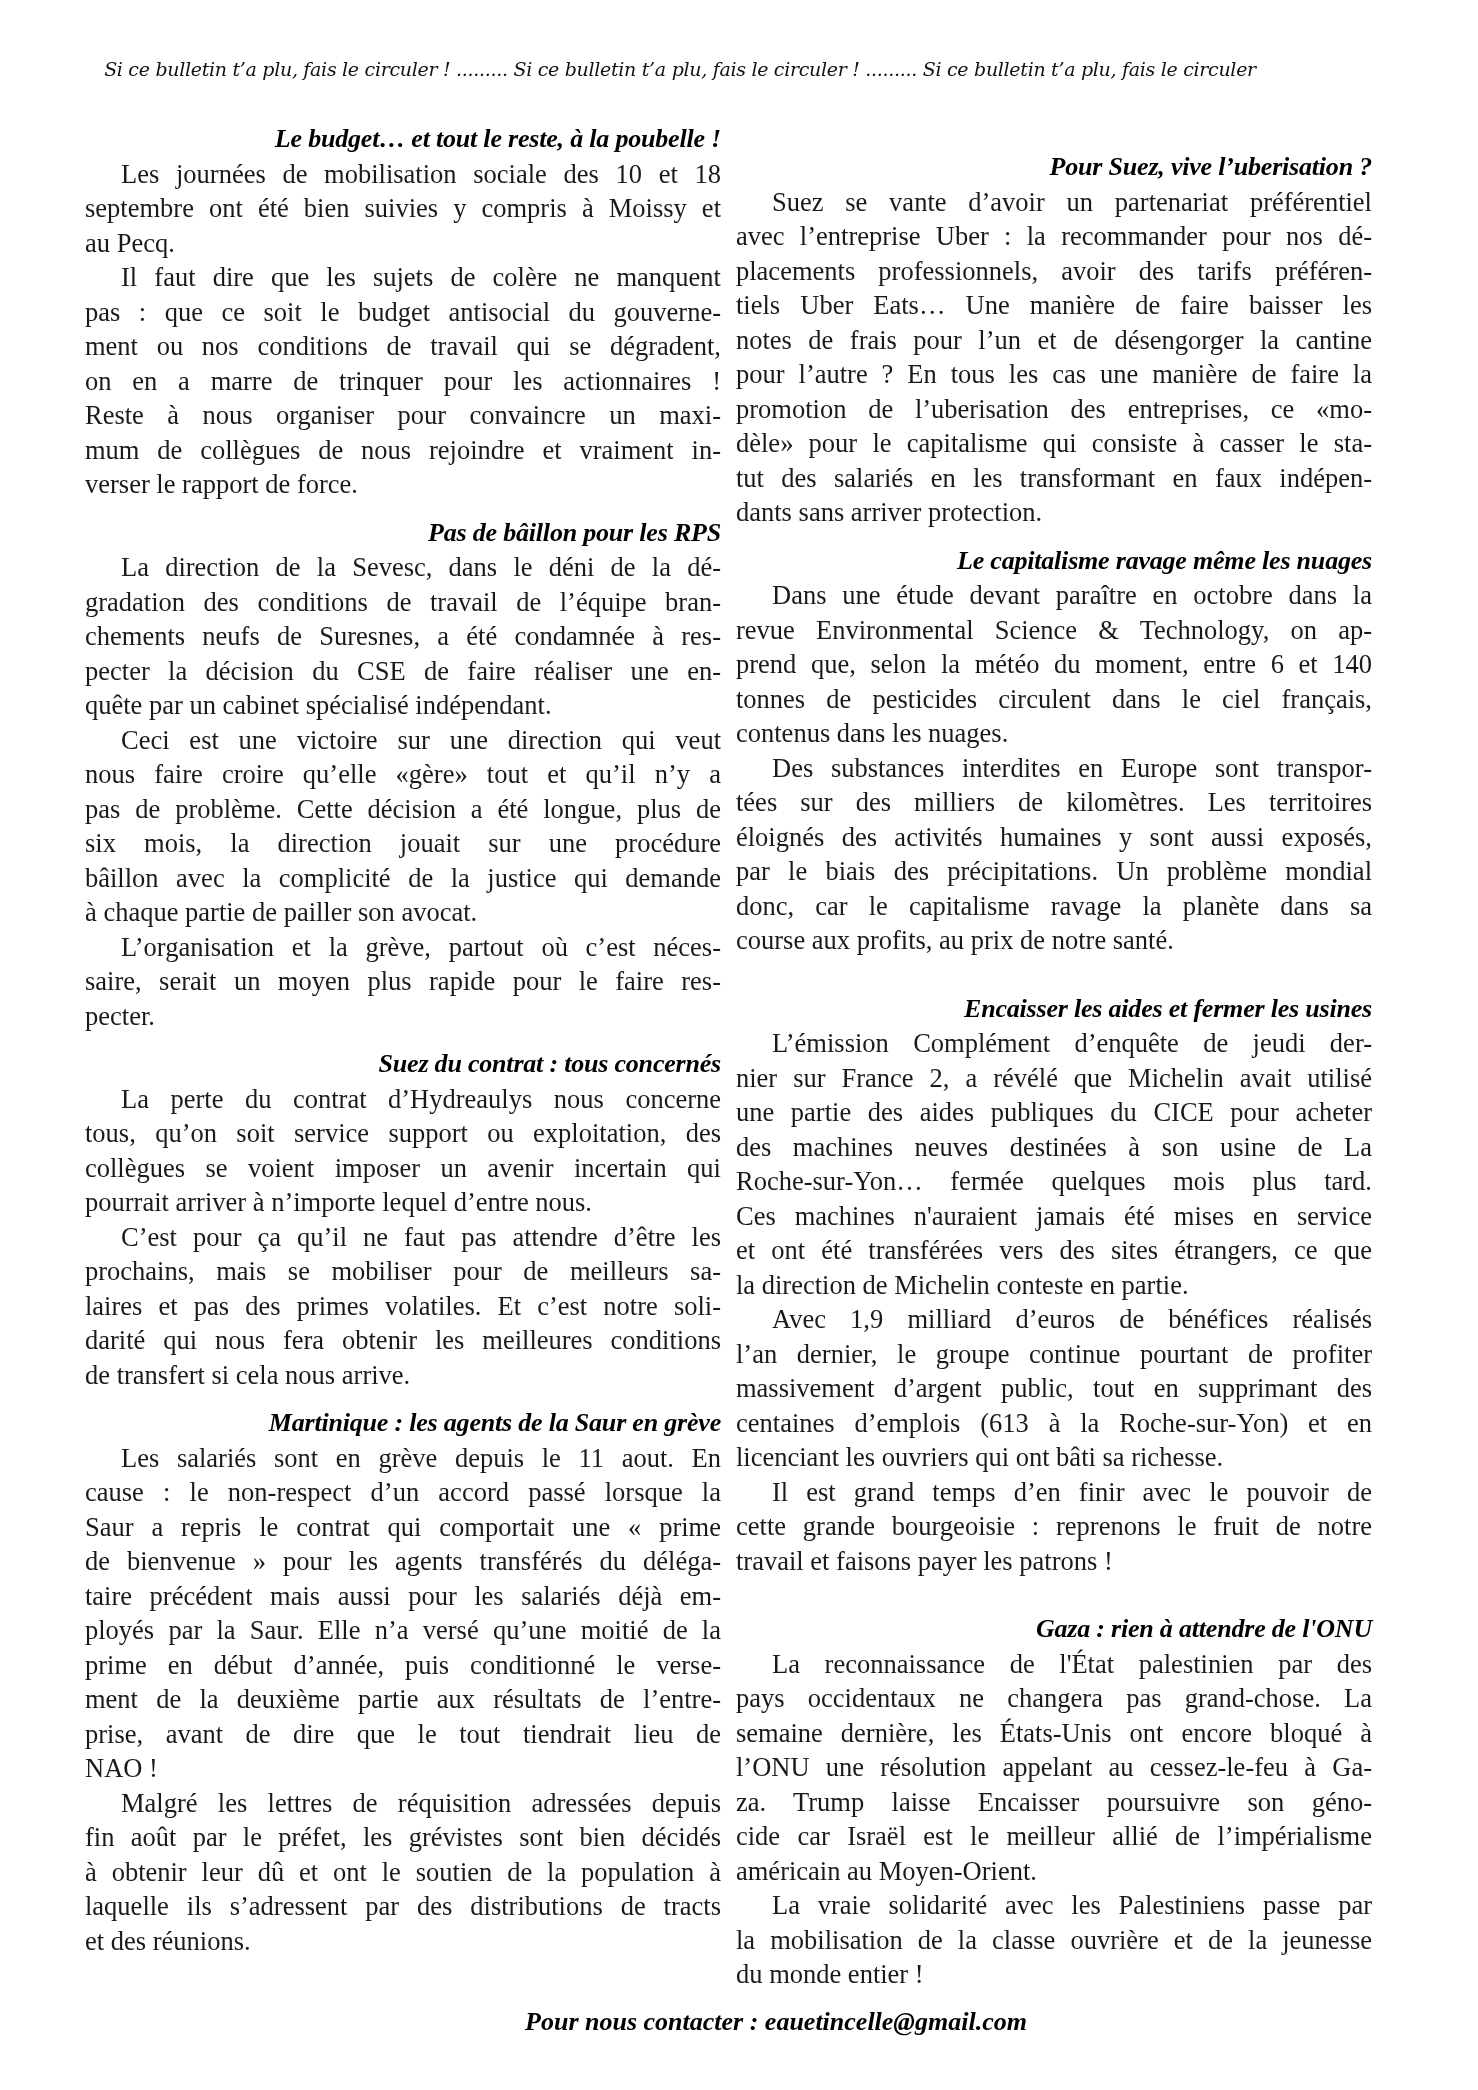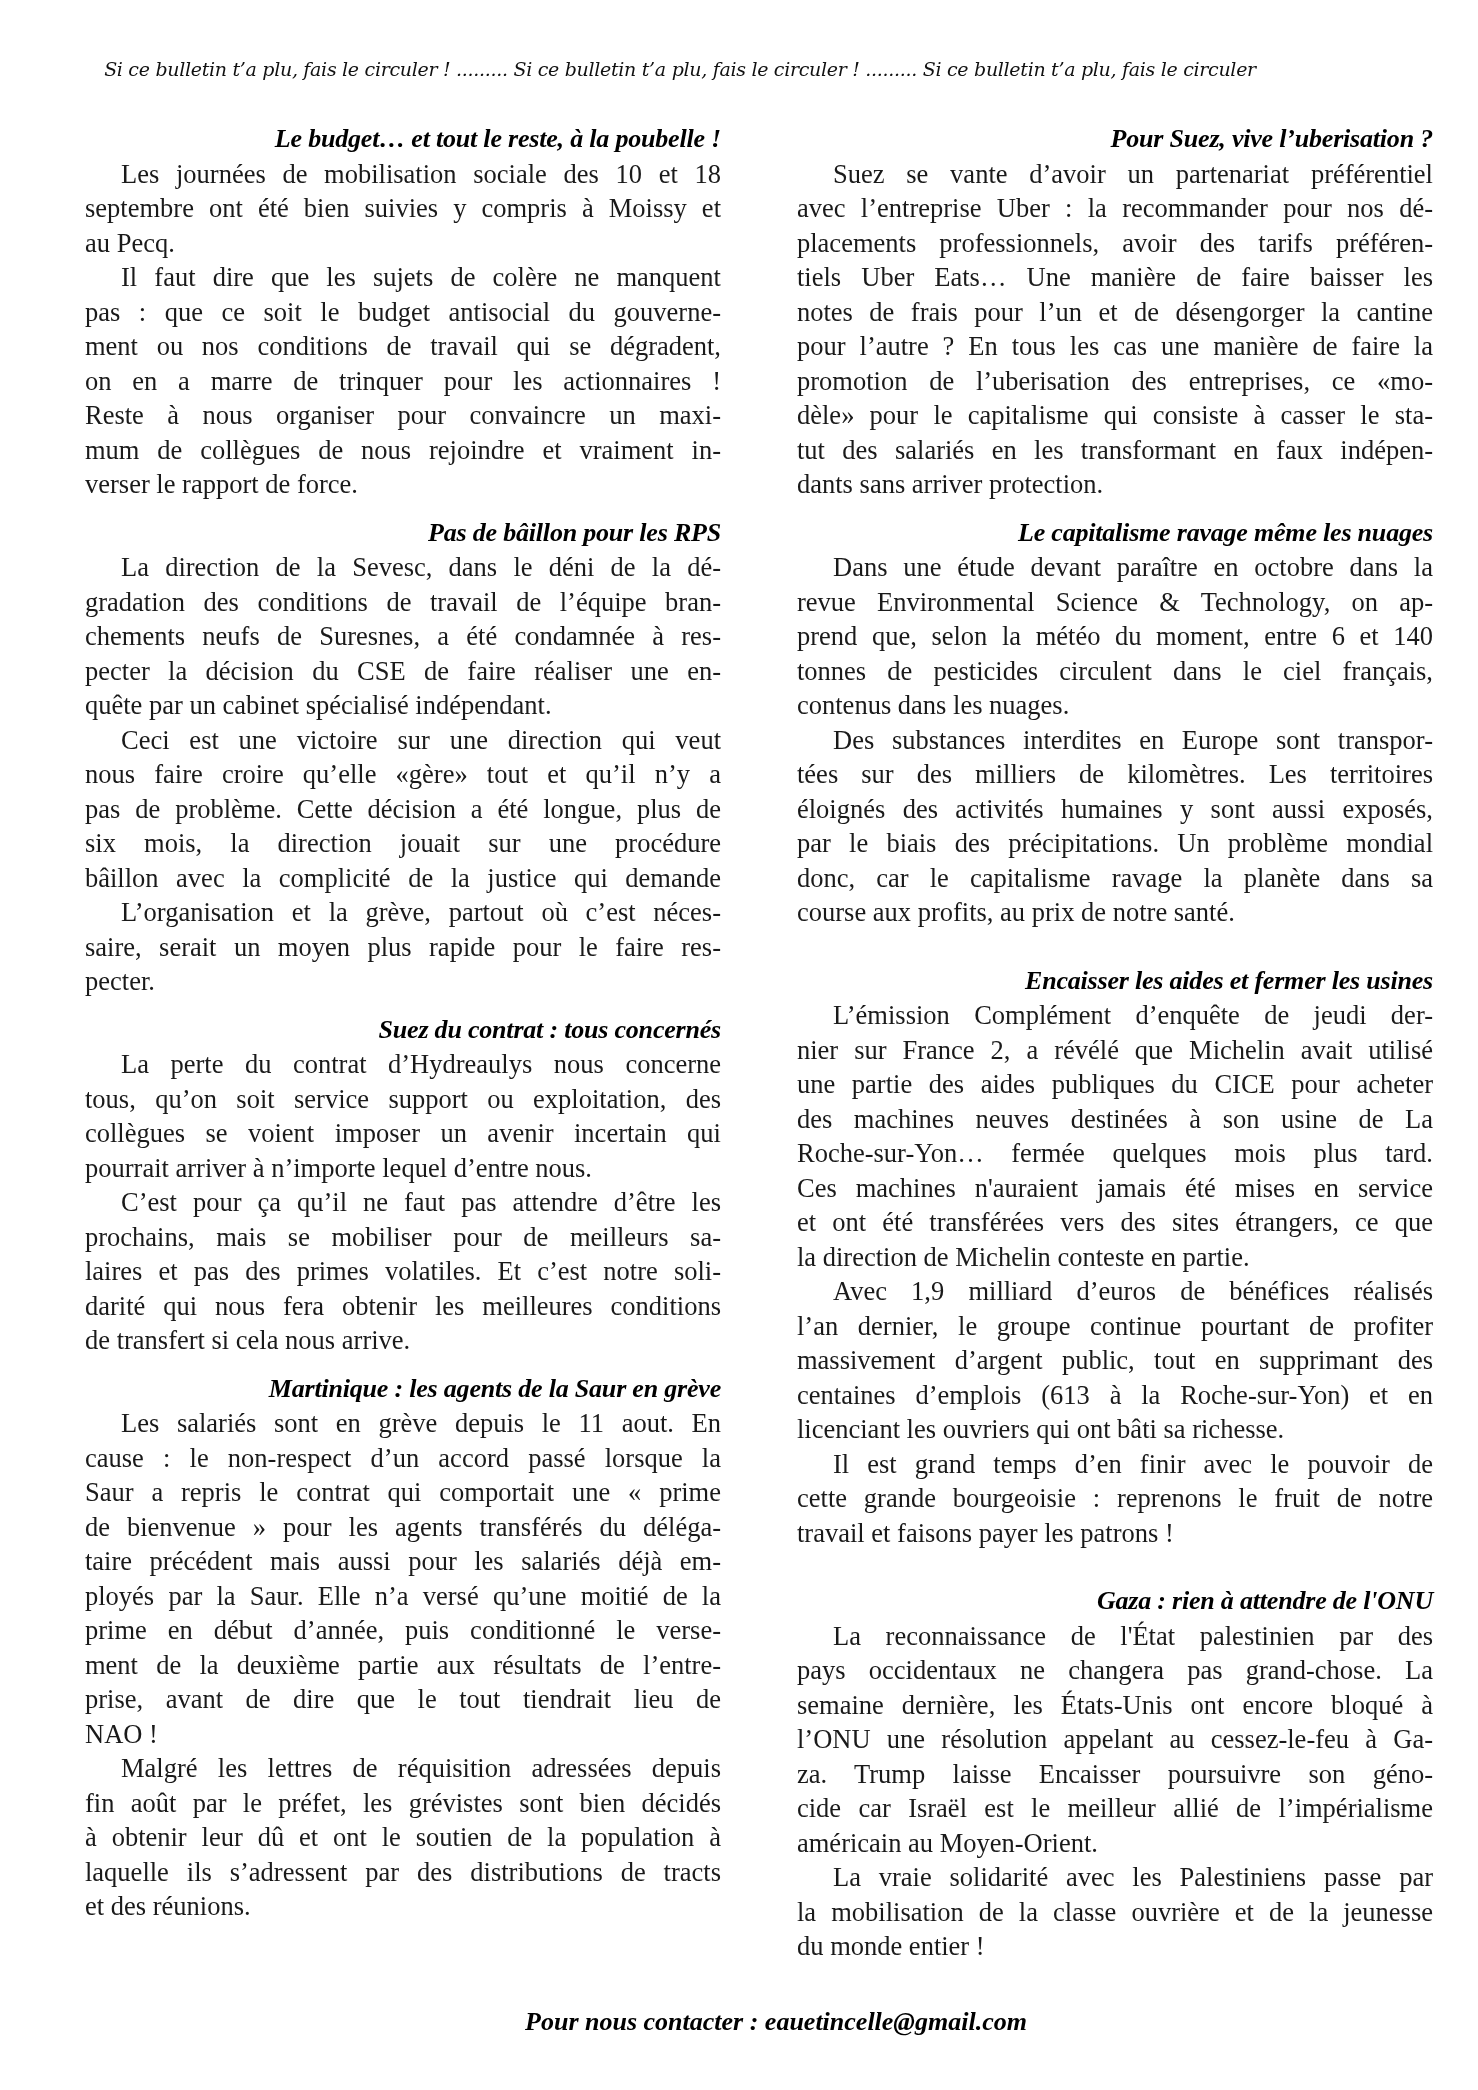--- a/index.html
+++ b/index.html
@@ -3,21 +3,21 @@
 <meta charset="utf-8">
 <style>
   html, body { margin: 0; padding: 0; background: #ffffff; }
   body { width: 1478px; height: 2090px; position: relative; overflow: hidden;
          font-family: "Liberation Serif", "DejaVu Serif", serif; color: #1a1a1a; }
   .banner { position: absolute; top: 58px; left: 0; width: 1360px; text-align: center;
             font-family: "DejaVu Serif", serif; font-style: italic; font-size: 19px;
             letter-spacing: -0.3px; color: #111; }
   .col { position: absolute; top: 122px; width: 636px; }
   .col.left { left: 85px; }
-  .col.right { left: 797px; }
+  .col.right { left: 736px; margin-top: 28px; }
   .article { margin: 0; }
   .title { font-weight: bold; font-style: italic; font-size: 26px; line-height: 34.5px;
            height: 34.5px; white-space: nowrap; letter-spacing: -0.2px; color: #000; text-align: right; }
   .line { font-size: 26.5px; line-height: 34.5px; height: 34.5px; white-space: nowrap;
           text-align: justify; text-align-last: justify; overflow: hidden; }
   .line.last { text-align-last: left; }
   .line.indent { padding-left: 36px; box-sizing: border-box; }
   .gap { height: 14px; }
   .gap-lg { height: 34px; }
   .footer { position: absolute; top: 2007px; left: 0; width: 1478px; text-align: center;
@@ -51,20 +51,21 @@
         <div class="line indent">La direction de la Sevesc, dans le déni de la dé-</div>
         <div class="line">gradation des conditions de travail de l’équipe bran-</div>
         <div class="line">chements neufs de Suresnes, a été condamnée à res-</div>
         <div class="line">pecter la décision du CSE de faire réaliser une en-</div>
         <div class="line last">quête par un cabinet spécialisé indépendant.</div>
         <div class="line indent">Ceci est une victoire sur une direction qui veut</div>
         <div class="line">nous faire croire qu’elle «gère» tout et qu’il n’y a</div>
         <div class="line">pas de problème. Cette décision a été longue, plus de</div>
         <div class="line">six mois, la direction jouait sur une procédure</div>
         <div class="line">bâillon avec la complicité de la justice qui demande</div>
+        <div class="line last">à chaque partie de pailler son avocat.</div>
         <div class="line indent">L’organisation et la grève, partout où c’est néces-</div>
         <div class="line">saire, serait un moyen plus rapide pour le faire res-</div>
         <div class="line last">pecter.</div>
       </div>
   </section>
   <div class="gap"></div>
   <section class="article">
     <div class="title">Suez du contrat : tous concernés</div>
     <div class="body">
         <div class="line indent">La perte du contrat d’Hydreaulys nous concerne</div>

